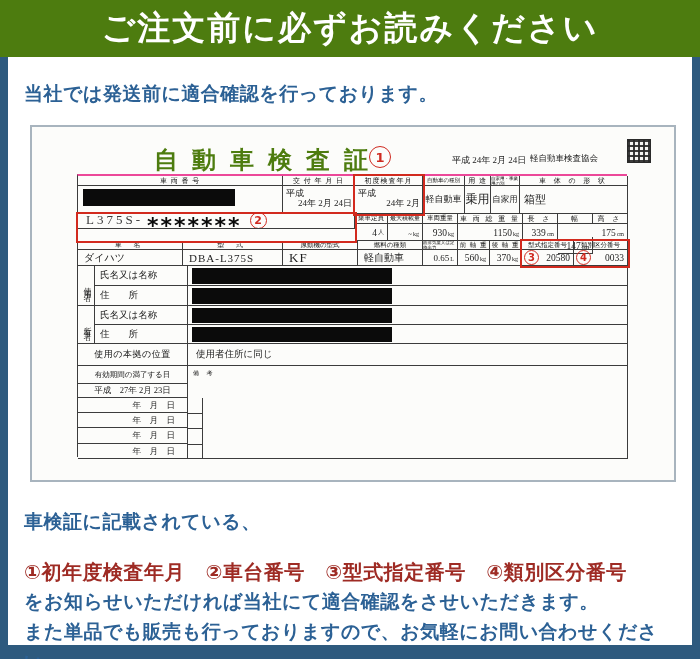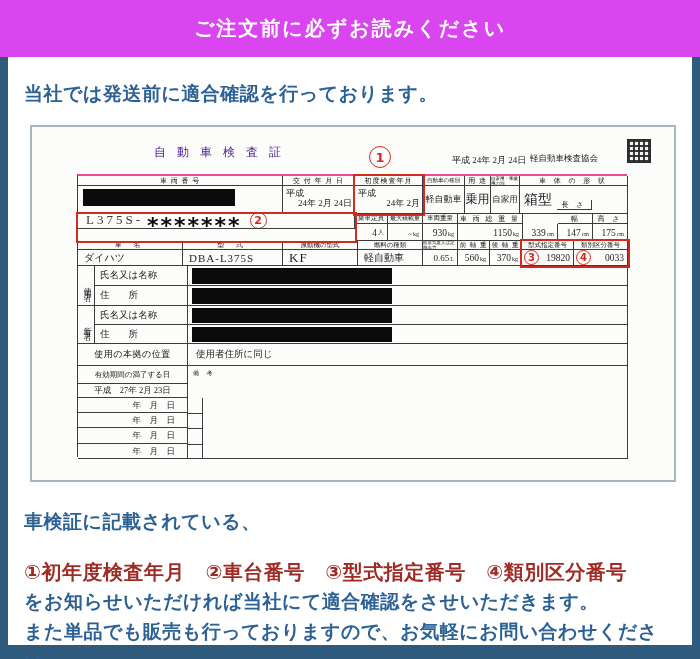--- a/index.html
+++ b/index.html
@@ -3,42 +3,42 @@
 <meta charset="utf-8">
 <style>
   html,body{margin:0;padding:0;}
   body{
     width:700px;height:659px;position:relative;overflow:hidden;
     background:#2e5a7e;
     font-family:"Liberation Sans","DejaVu Sans",sans-serif;
   }
   .banner{
     position:absolute;left:0;top:0;width:700px;height:57px;
-    background:#d946ef;color:#fff;
+    background:#4d7c0f;color:#fff;
     display:flex;align-items:center;justify-content:center;
-    font-size:20px;font-weight:bold;letter-spacing:2px;
+    font-size:33px;font-weight:bold;letter-spacing:2px;
   }
   .content{
     position:absolute;left:8px;top:57px;width:684px;height:588px;
     background:#ffffff;
   }
   .intro{
     position:absolute;left:16px;top:24px;
     font-size:19px;font-weight:bold;color:#2c6195;letter-spacing:0.5px;
   }
   
   .cert{
     position:absolute;left:22px;top:68px;width:642px;height:353px;
     background:#fcfcfa;border:2px solid #a8b4be;
     font-family:"Liberation Serif","DejaVu Serif",serif;color:#1d1d1d;
   }
   .cert *{box-sizing:border-box;}
   .cert-title{
     position:absolute;left:122px;top:17px;
-    font-size:12px;font-weight:normal;letter-spacing:4px;color:#4c1d95;
+    font-size:24px;font-weight:bold;letter-spacing:4px;color:#4d7c0f;
   }
   .cert-topdate{position:absolute;left:420px;top:27px;font-size:9px;color:#222;}
   .cert-org{position:absolute;left:498px;top:26px;font-size:8.5px;color:#222;}
   .stamp{
     position:absolute;left:595px;top:12px;width:24px;height:24px;
     border:1px solid #2a2a2a;
     background:
       repeating-linear-gradient(0deg,rgba(40,40,40,.9) 0 2px,transparent 2px 5px),
       repeating-linear-gradient(90deg,#3a3a3a 0 2px,#f4f4f2 2px 5px);
   }
@@ -120,27 +120,27 @@
         <div>平成</div>
         <div class="r">24年 2月 24日</div>
       </div>
       <div class="c twoline" style="left:277px;top:10px;width:68px;height:28px;">
         <div>平成</div>
         <div class="r">24年 2月</div>
       </div>
       <div class="c vctr" style="left:345px;top:10px;width:42px;height:28px;font-size:9px;">軽自動車</div>
       <div class="c vctr" style="left:387px;top:10px;width:26px;height:28px;font-size:12px;">乗用</div>
       <div class="c vctr" style="left:413px;top:10px;width:29px;height:28px;font-size:8.5px;">自家用</div>
-      <div class="c vleft" style="left:442px;top:10px;width:108px;height:28px;font-size:14px;padding-left:4px;">箱型</div>
+      <div class="c vleft" style="left:442px;top:10px;width:108px;height:28px;font-size:11px;padding-left:4px;">箱型</div>
 
       <div class="c hdr" style="left:277px;top:38px;width:33px;height:10px;font-size:6.5px;letter-spacing:0;">乗車定員</div>
       <div class="c hdr" style="left:310px;top:38px;width:35px;height:10px;font-size:6px;letter-spacing:0;">最大積載量</div>
       <div class="c hdr" style="left:345px;top:38px;width:35px;height:10px;font-size:6.5px;letter-spacing:0;">車両重量</div>
       <div class="c hdr" style="left:380px;top:38px;width:65px;height:10px;letter-spacing:2px;">車 両 総 重 量</div>
-      <div class="c hdr" style="left:445px;top:24px;width:35px;height:10px;letter-spacing:3px;margin-left:34px;">長 さ</div>
+      <div class="c hdr" style="left:445px;top:38px;width:35px;height:10px;letter-spacing:3px;">長 さ</div>
       <div class="c hdr" style="left:480px;top:38px;width:35px;height:10px;">幅</div>
       <div class="c hdr" style="left:515px;top:38px;width:35px;height:10px;letter-spacing:3px;">高 さ</div>
 
       <div class="c vleft" style="left:0;top:36px;width:277px;height:17px;padding-left:8px;">
         <span class="chassis-pre">L375S-</span>
         <span class="chassis-mask">*******</span>
         <span class="circ circ2">2</span>
       </div>
       <div class="c vnum" style="left:277px;top:48px;width:33px;height:17px;">
         <span>4</span>
@@ -155,21 +155,21 @@
           <span class="unit">kg</span>
       </div>
       <div class="c vnum" style="left:380px;top:48px;width:65px;height:17px;">
         <span>1150</span>
           <span class="unit">kg</span>
       </div>
       <div class="c vnum" style="left:445px;top:48px;width:35px;height:17px;">
         <span>339</span>
           <span class="unit">cm</span>
       </div>
-      <div class="c vnum" style="left:480px;top:48px;width:35px;height:17px;">
+      <div class="c vnum" style="left:480px;top:61px;width:35px;height:17px;">
         <span>147</span>
           <span class="unit">cm</span>
       </div>
       <div class="c vnum" style="left:515px;top:48px;width:35px;height:17px;">
         <span>175</span>
           <span class="unit">cm</span>
       </div>
 
       <div class="c hdr" style="left:0;top:65px;width:105px;height:9px;letter-spacing:5px;">車 名</div>
       <div class="c hdr" style="left:105px;top:65px;width:100px;height:9px;letter-spacing:5px;">型 式</div>
@@ -192,21 +192,21 @@
       <div class="c vnum" style="left:380px;top:74px;width:32px;height:16px;">
         <span>560</span>
           <span class="unit">kg</span>
       </div>
       <div class="c vnum" style="left:412px;top:74px;width:32px;height:16px;">
         <span>370</span>
           <span class="unit">kg</span>
       </div>
       <div class="c" style="left:444px;top:74px;width:52px;height:16px;display:flex;align-items:center;justify-content:space-between;padding-right:3px;">
         <span class="circ circ34">3</span>
-        <span style="font-size:9.5px;">19820</span>
+        <span style="font-size:9.5px;">20580</span>
       </div>
       <div class="c" style="left:496px;top:74px;width:54px;height:16px;display:flex;align-items:center;justify-content:space-between;padding-right:3px;">
         <span class="circ circ34">4</span>
         <span style="font-size:9.5px;">0033</span>
       </div>
 
       <div class="c vside" style="left:0;top:90px;width:17px;height:40px;">使用者</div>
       <div class="c vleft" style="left:17px;top:90px;width:93px;height:20px;font-size:9.5px;padding-left:5px;">氏名又は名称</div>
       <div class="c" style="left:110px;top:90px;width:440px;height:20px;">
         <div class="redact" style="left:4px;top:2px;width:200px;height:16px;"></div>

